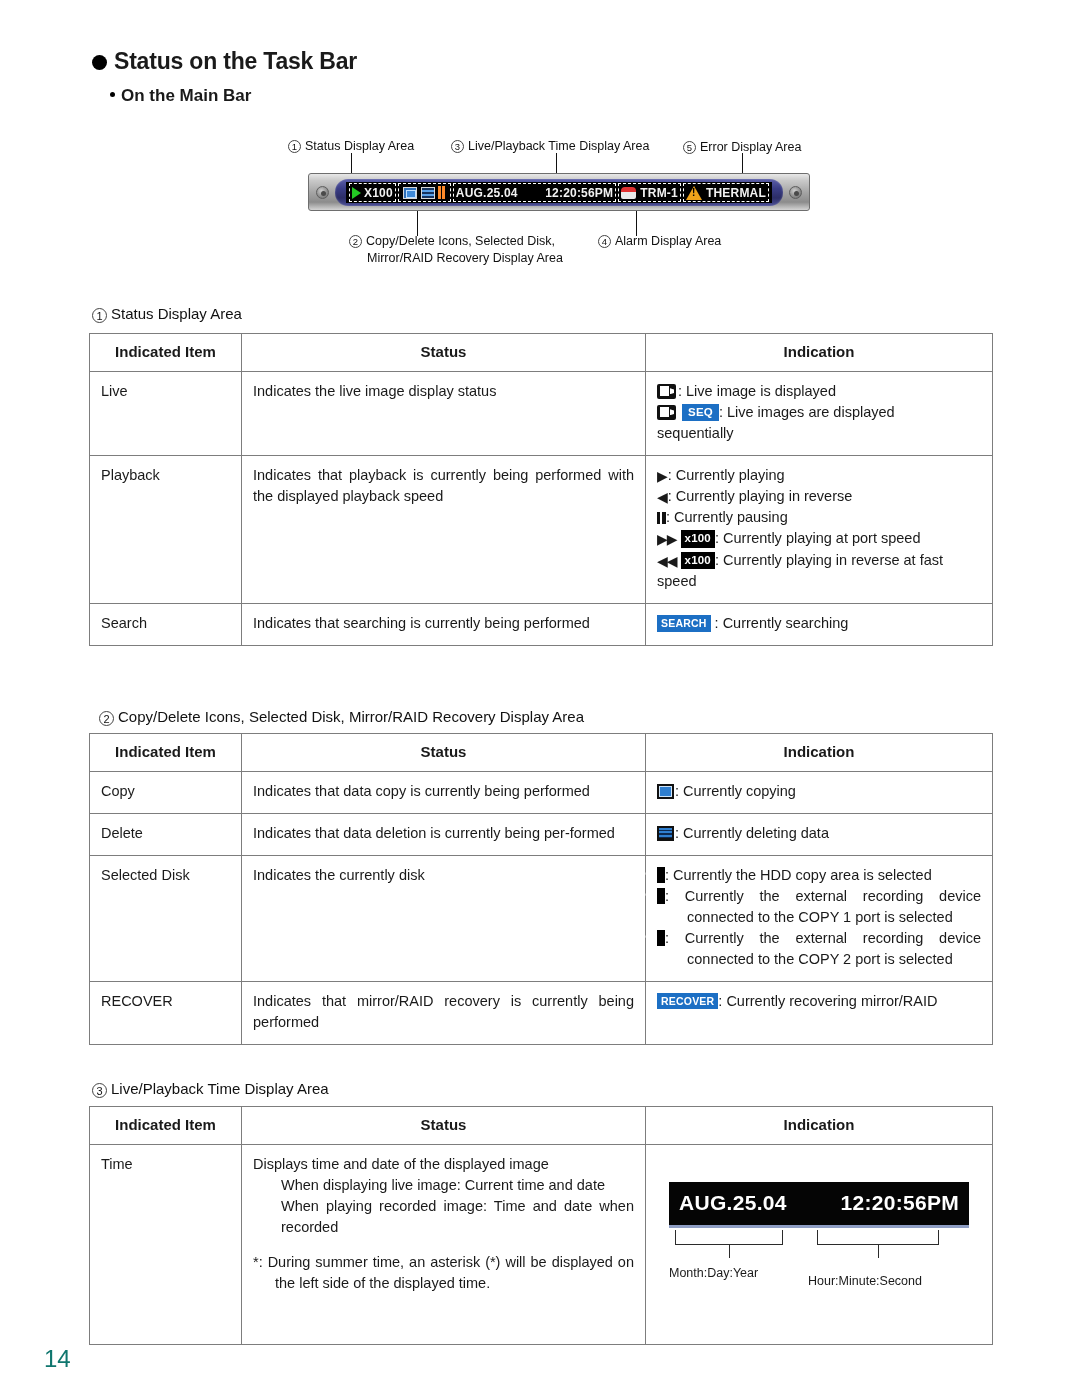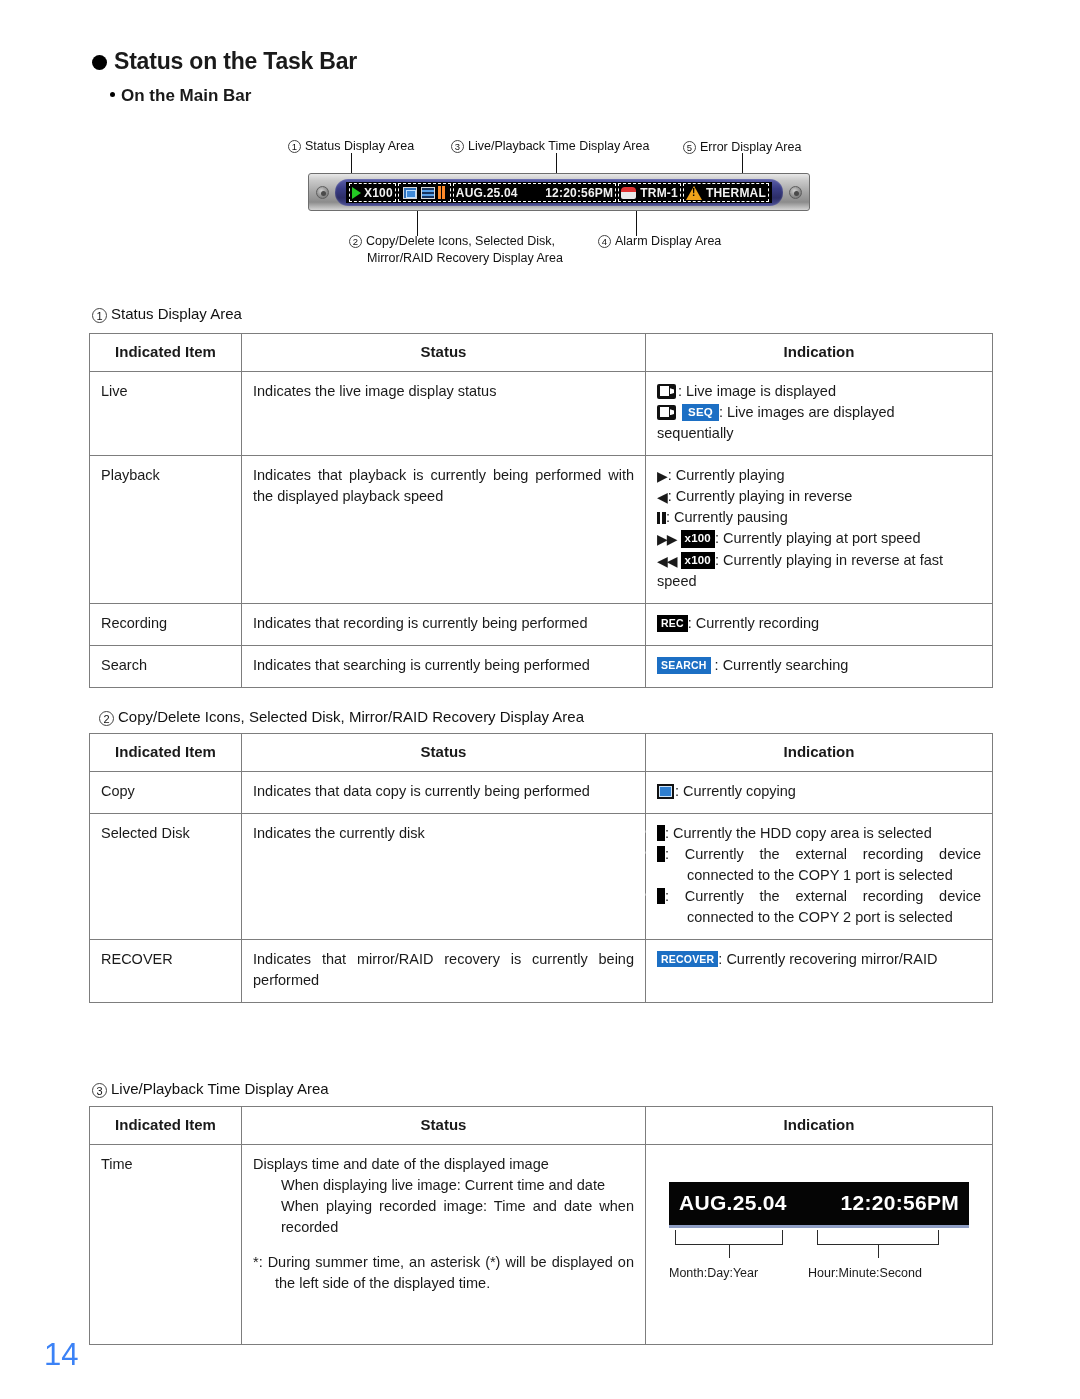--- a/index.html
+++ b/index.html
@@ -334,28 +334,28 @@
     background: #2b2b2b;
   }
   .brace.b1 { left: 6px; width: 108px; }
   .brace.b2 { left: 148px; width: 122px; }
   .brace-labels {
     position: relative; height: 18px;
     font-size: 12.5px; color: #1a1a1a;
   }
   .brace-labels span { position: absolute; white-space: nowrap; }
   .brace-labels .l1 { left: 0px; }
-  .brace-labels .l2 { left: 139px; }
+  .brace-labels .l2 { left: 139px; margin-top: 8px; }
 
   
   .pageno {
     position: absolute;
     left: 44px; bottom: 26px;
-    font-size: 31px;
-    color: #3b82f6;
+    font-size: 24px;
+    color: #0f766e;
   }
 </style>
 </head>
 <body>
 
 <div class="page">
 
   <div class="h1">
     <span class="bullet"></span><span>Status on the Task Bar</span>
   </div>
@@ -475,27 +475,20 @@
             <span class="bdg x100">x100</span><span>: Currently playing at port speed</span>
           </span>
           <span class="ln">
             <span class="g-rwd">◀◀</span>
             <span class="bdg x100">x100</span><span>: Currently playing in reverse at fast</span>
           </span>
           <span class="ln">speed</span>
         </td>
       </tr>
       <tr>
-        <td>Recording</td>
-        <td class="just">Indicates that recording is currently being performed</td>
-        <td>
-          <span class="bdg">REC</span><span>: Currently recording</span>
-        </td>
-      </tr>
-      <tr>
         <td>Search</td>
         <td class="just">Indicates that searching is currently being performed</td>
         <td>
           <span class="bdg blue">SEARCH</span> <span>: Currently searching</span>
         </td>
       </tr>
     </tbody>
   </table>
 
   <div class="sec-label" style="left:92px; top:708px;margin-left:7px;">
@@ -514,20 +507,27 @@
         <th>Status</th>
         <th>Indication</th>
       </tr>
     </thead>
     <tbody>
       <tr>
         <td>Copy</td>
         <td class="just">Indicates that data copy is currently being performed</td>
         <td>
           <span class="cpy-ic"></span><span>: Currently copying</span>
+        </td>
+      </tr>
+      <tr>
+        <td>Delete</td>
+        <td class="just">Indicates that data deletion is currently being per-formed</td>
+        <td>
+          <span class="del-ic"></span><span>: Currently deleting data</span>
         </td>
       </tr>
       <tr>
         <td>Selected Disk</td>
         <td class="just">Indicates the currently disk</td>
         <td>
           <span class="hang2">
             <span class="bdg">CPY</span><span>: Currently the HDD copy area is selected</span>
           </span>
           <span class="hang2">

